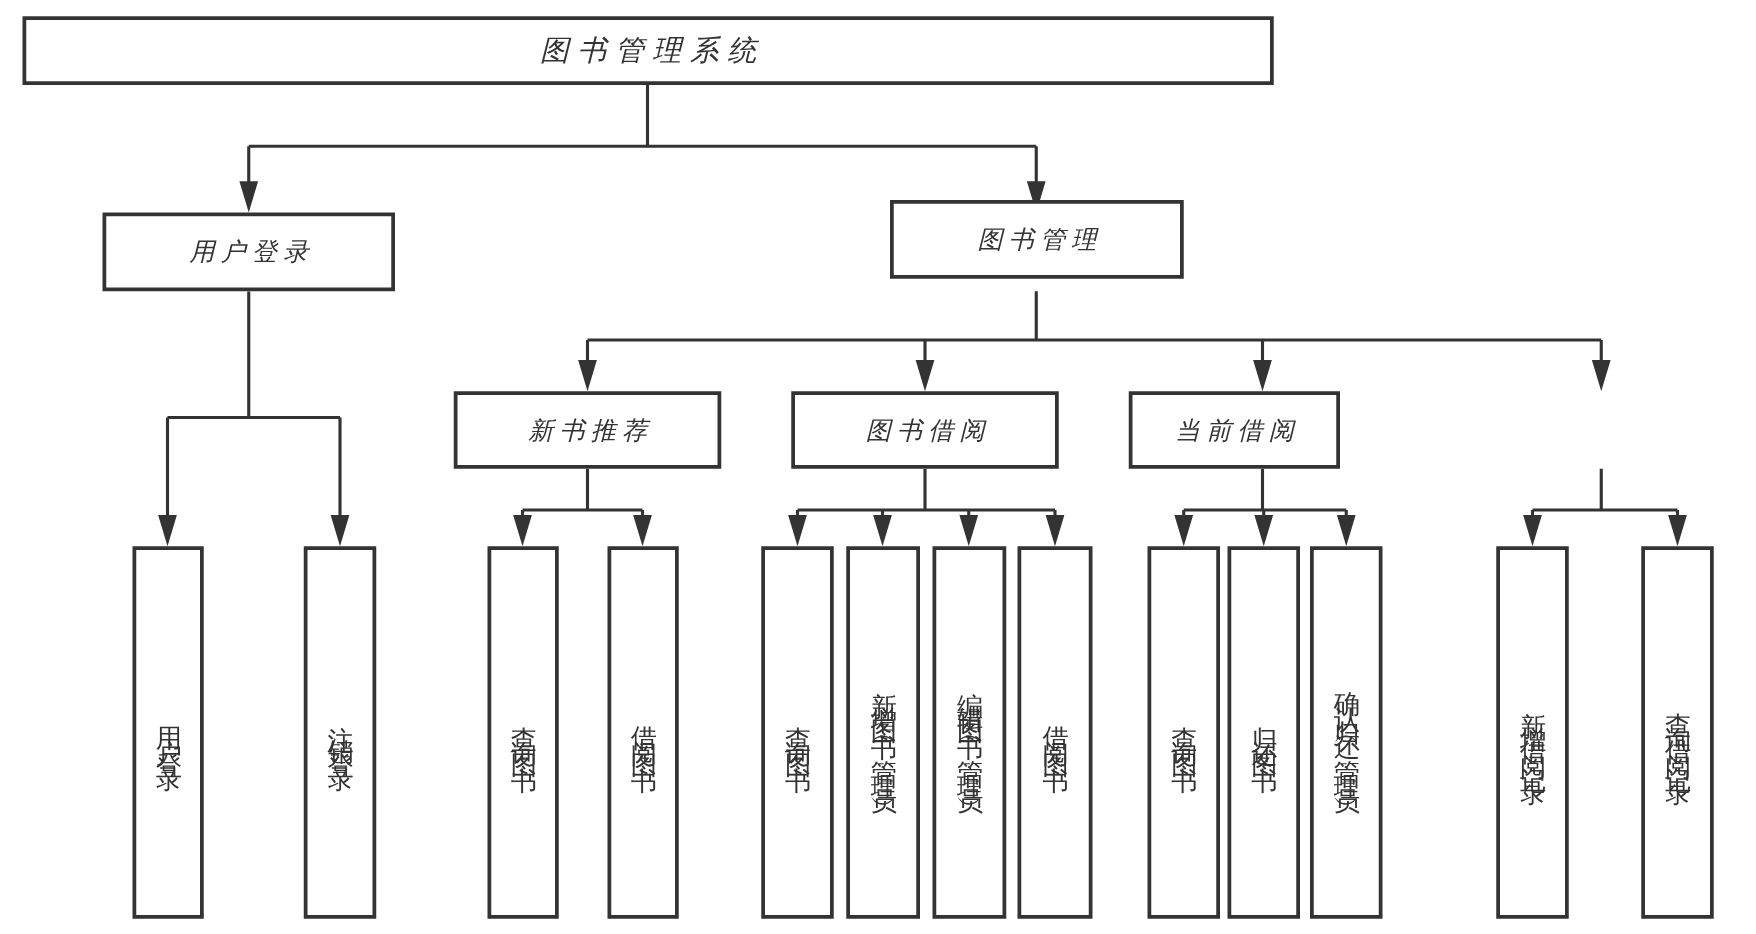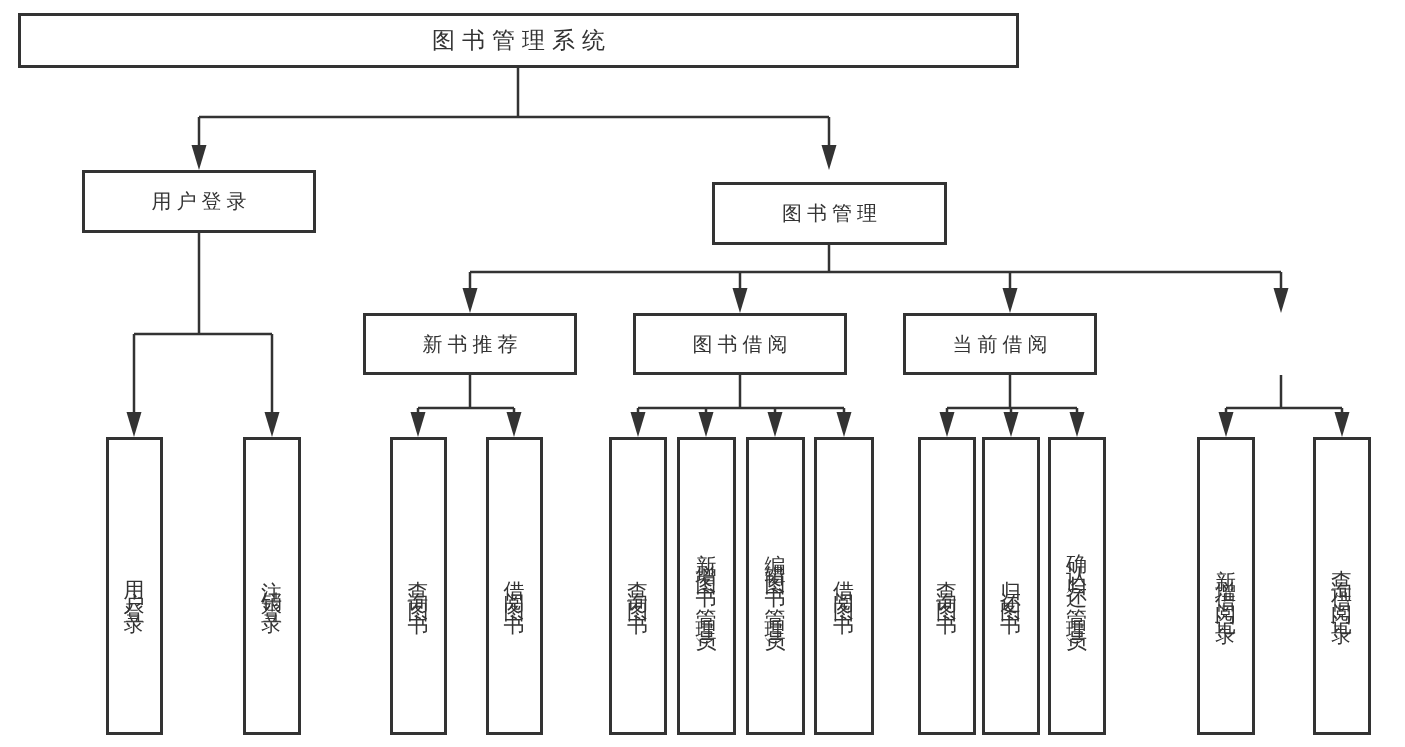--- a/index.html
+++ b/index.html
@@ -4,21 +4,21 @@
 <style>
   html,body{margin:0;padding:0;background:#ffffff;}
   .stage{
     position:relative;width:1405px;height:747px;background:#ffffff;
     font-family:"Liberation Sans","DejaVu Sans",sans-serif;overflow:hidden;
   }
   #edges{position:absolute;left:0;top:0;width:1405px;height:747px;}
   .node{
     position:absolute;box-sizing:border-box;border:3px solid #333333;background:#ffffff;
     display:flex;align-items:center;justify-content:center;
-    color:#333333;font-size:20px;letter-spacing:5px;text-indent:5px;white-space:nowrap;
+    color:#333333;font-size:20px;letter-spacing:5px;text-indent:5px;white-space:nowrap;font-style:italic;
   }
   .node.title{font-size:23px;letter-spacing:7px;text-indent:7px;}
   .vnode{
     position:absolute;box-sizing:border-box;border:3px solid #333333;background:#ffffff;
     display:flex;align-items:center;justify-content:center;color:#333333;
   }
   .vnode span{
     writing-mode:vertical-rl;text-orientation:mixed;
     font-size:21px;letter-spacing:11px;color:#333333;line-height:1;
   }
@@ -84,25 +84,25 @@
       <polygon points="1069.5,412 1084.5,412 1077,437" fill="#333333"></polygon>
       <line x1="1226" y1="408" x2="1226" y2="419" stroke="#333333" stroke-width="2.5"></line>
       <polygon points="1218.5,412 1233.5,412 1226,437" fill="#333333"></polygon>
       <line x1="1342" y1="408" x2="1342" y2="419" stroke="#333333" stroke-width="2.5"></line>
       <polygon points="1334.5,412 1349.5,412 1342,437" fill="#333333"></polygon>
     </svg>
 
   <div class="node title" style="left:18px;top:13px;width:1001px;height:55px">图书管理系统</div>
 
   <div class="node" style="left:82px;top:170px;width:234px;height:63px">用户登录</div>
-  <div class="node" style="left:712px;top:182px;width:235px;height:63px">图书管理</div>
+  <div class="node" style="left:712px;top:160px;width:235px;height:63px">图书管理</div>
 
   <div class="node" style="left:633px;top:313px;width:214px;height:62px">图书借阅</div>
   <div class="node" style="left:363px;top:313px;width:214px;height:62px">新书推荐</div>
-  <div class="node" style="left:903px;top:313px;width:194px;height:62px">当前借阅</div>
+  <div class="node" style="left:903px;top:313px;width:169px;height:62px">当前借阅</div>
 
   <div class="vnode" style="left:106px;top:437px;width:57px;height:298px">
     <span>用户登录</span>
     </div>
   <div class="vnode" style="left:243px;top:437px;width:58px;height:298px">
     <span>注销登录</span>
     </div>
 
   <div class="vnode" style="left:390px;top:437px;width:57px;height:298px">
     <span>查询图书</span>

